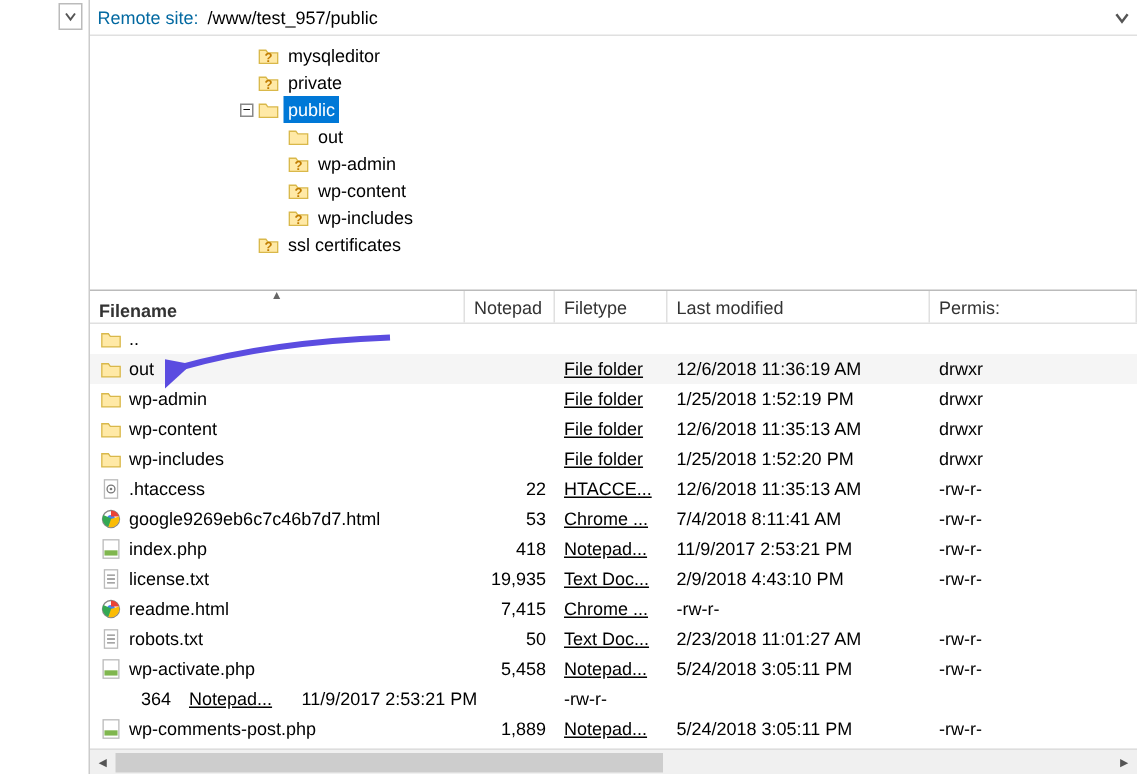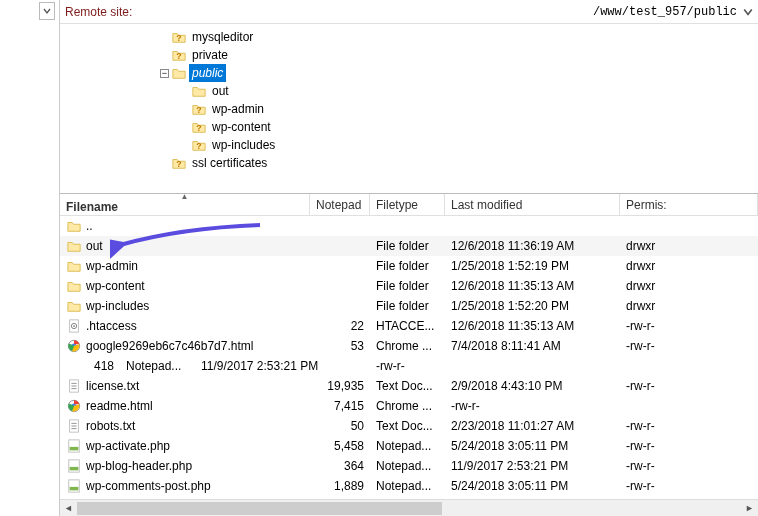--- a/index.html
+++ b/index.html
@@ -2,44 +2,44 @@
 <html><head>
 <meta charset="utf-8">
 <style>
 * { box-sizing: border-box; margin: 0; padding: 0; }
 body { font-family: "Segoe UI", Tahoma, sans-serif; font-size: 12px; background: #fff; color: #000; width: 758px; height: 516px; overflow: hidden; position: relative; }
 .container { display: flex; width: 100%; height: 100%; }
 .left-gutter { width: 60px; height: 100%; border-right: 1px solid #ccc; display: flex; justify-content: flex-end; padding: 2px 4px; background: #fff; }
 .left-gutter .dd { display: inline-flex; align-items: center; gap: 2px; border: 1px solid #bbb; padding: 1px 3px; font-size: 11px; height: 18px; margin-top: 0; }
 .right-col { flex: 1; display: flex; flex-direction: column; height: 100%; }
 .path-bar { display: flex; align-items: center; padding: 3px 5px; border-bottom: 1px solid #e0e0e0; gap: 6px; height: 24px; }
-.path-label { color: #7f1d1d; }
-.path-input { flex: 1; border: none; font-size: 12px; font-family: Liberation Mono, monospace; outline: none; text-align: right; }
+.path-label { color: #0369a1; }
+.path-input { flex: 1; border: none; font-size: 12px; font-family: Liberation Sans, sans-serif; outline: none; }
 .tree-pane { flex: 0 0 170px; overflow: auto; border-bottom: 1px solid #bbb; padding: 4px 0 4px 10px; line-height: 18px; }
 .tree-node { display: flex; align-items: center; gap: 3px; white-space: nowrap; }
 .tree-icon { width: 14px; height: 14px; display: inline-flex; align-items: center; justify-content: center; flex-shrink: 0; }
 .tree-label { padding: 0 3px; }
-.tree-label.selected { background: #0078d7; color: #fff; font-style: italic; }
+.tree-label.selected { background: #0078d7; color: #fff; }
 .exp { border: 1px solid #888; width: 9px; height: 9px; font-size: 9px; line-height: 7px; text-align: center; cursor: pointer; background: #fff; }
 .list-pane { flex: 1; display: flex; flex-direction: column; overflow: hidden; position: relative; }
 .list-header { display: flex; background: #fff; border-bottom: 1px solid #e0e0e0; height: 22px; align-items: stretch; user-select: none; }
 .list-header .col { border-right: 1px solid #e0e0e0; padding: 3px 6px; font-weight: normal; display: flex; align-items: center; color: #333; }
 .col-name { width: 250px; }
 .col-size { width: 60px; justify-content: flex-start; }
 .col-type { width: 75px; }
 .col-mod  { width: 175px; }
 .col-perm { width: 90px; flex:1; }
 .sort-ind { width: 100%; text-align: center; font-size: 8px; color: #666; line-height: 6px; margin-top:-2px;}
 .list-body { flex: 1; overflow: auto; }
 .row { display: flex; height: 20px; align-items: center; padding: 0 0; }
 .row.highlighted { background: #f5f5f5; }
 .row .cell { padding: 0 6px; overflow: hidden; white-space: nowrap; text-overflow: ellipsis; }
 .row .c-name { width: 250px; display: flex; align-items: center; gap: 4px; }
 .row .c-size { width: 60px; text-align: right; }
-.row .c-type { width: 75px; }
+.row .c-type { width: 75px; text-decoration: underline; }
 .row .c-mod  { width: 175px; }
 .row .c-perm { width: 90px; flex:1; }
 .file-icon { width: 16px; height: 16px; flex-shrink: 0; display: inline-flex; align-items: center; justify-content: center; }
 .scrollbar-h { height: 17px; background: #f0f0f0; border-top: 1px solid #ddd; display: flex; align-items: center; }
 .sb-btn { width: 17px; height: 17px; background: #f0f0f0; display:flex; align-items:center; justify-content:center; font-size:9px; color:#555; }
 .sb-track { flex:1; height:17px; background:#f0f0f0; position:relative; }
 .sb-thumb { position:absolute; left:0; top:2px; height:13px; width:55%; background:#cdcdcd; border-radius:0; }
 .arrow-annotation { position: absolute; pointer-events: none; }
 </style>
 </head>
@@ -255,20 +255,29 @@
                 </svg>
               </span>
               <span>google9269eb6c7c46b7d7.html</span>
             </div>
     <div class="cell c-size">53</div>
     <div class="cell c-type">Chrome ...</div>
     <div class="cell c-mod">7/4/2018 8:11:41 AM</div>
     <div class="cell c-perm">-rw-r-</div>
           </div>
           <div class="row">
+    <div class="cell c-name">
+              <span class="file-icon">
+                <svg width="14" height="14" viewBox="0 0 16 16">
+                  <rect x="2" y="1" width="12" height="14" fill="#fff" stroke="#bbb"></rect>
+                  <rect x="3" y="9" width="10" height="4" fill="#7fb64e"></rect>
+                </svg>
+              </span>
+              <span>index.php</span>
+            </div>
     <div class="cell c-size">418</div>
     <div class="cell c-type">Notepad...</div>
     <div class="cell c-mod">11/9/2017 2:53:21 PM</div>
     <div class="cell c-perm">-rw-r-</div>
           </div>
           <div class="row">
     <div class="cell c-name">
               <span class="file-icon">
                 <svg width="14" height="14" viewBox="0 0 16 16">
                   <rect x="3" y="1" width="10" height="14" fill="#fff" stroke="#bbb"></rect>
@@ -327,29 +336,20 @@
                 </svg>
               </span>
               <span>wp-activate.php</span>
             </div>
     <div class="cell c-size">5,458</div>
     <div class="cell c-type">Notepad...</div>
     <div class="cell c-mod">5/24/2018 3:05:11 PM</div>
     <div class="cell c-perm">-rw-r-</div>
           </div>
           <div class="row">
-    <div class="cell c-name">
-              <span class="file-icon">
-                <svg width="14" height="14" viewBox="0 0 16 16">
-                  <rect x="2" y="1" width="12" height="14" fill="#fff" stroke="#bbb"></rect>
-                  <rect x="3" y="9" width="10" height="4" fill="#7fb64e"></rect>
-                </svg>
-              </span>
-              <span>wp-blog-header.php</span>
-            </div>
     <div class="cell c-size">364</div>
     <div class="cell c-type">Notepad...</div>
     <div class="cell c-mod">11/9/2017 2:53:21 PM</div>
     <div class="cell c-perm">-rw-r-</div>
           </div>
           <div class="row">
     <div class="cell c-name">
               <span class="file-icon">
                 <svg width="14" height="14" viewBox="0 0 16 16">
                   <rect x="2" y="1" width="12" height="14" fill="#fff" stroke="#bbb"></rect>

